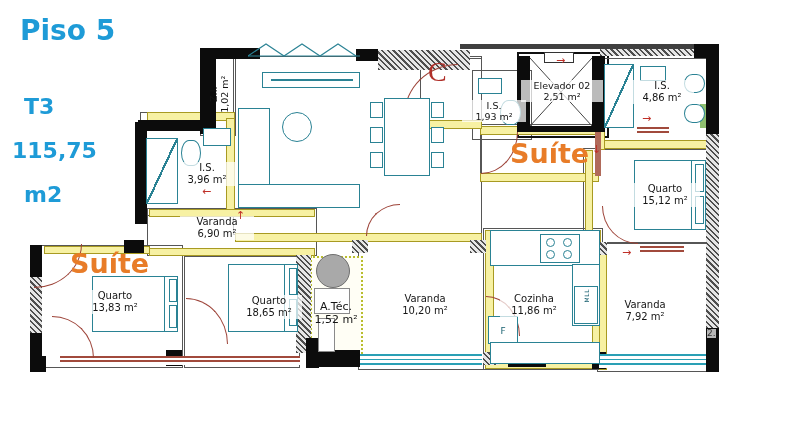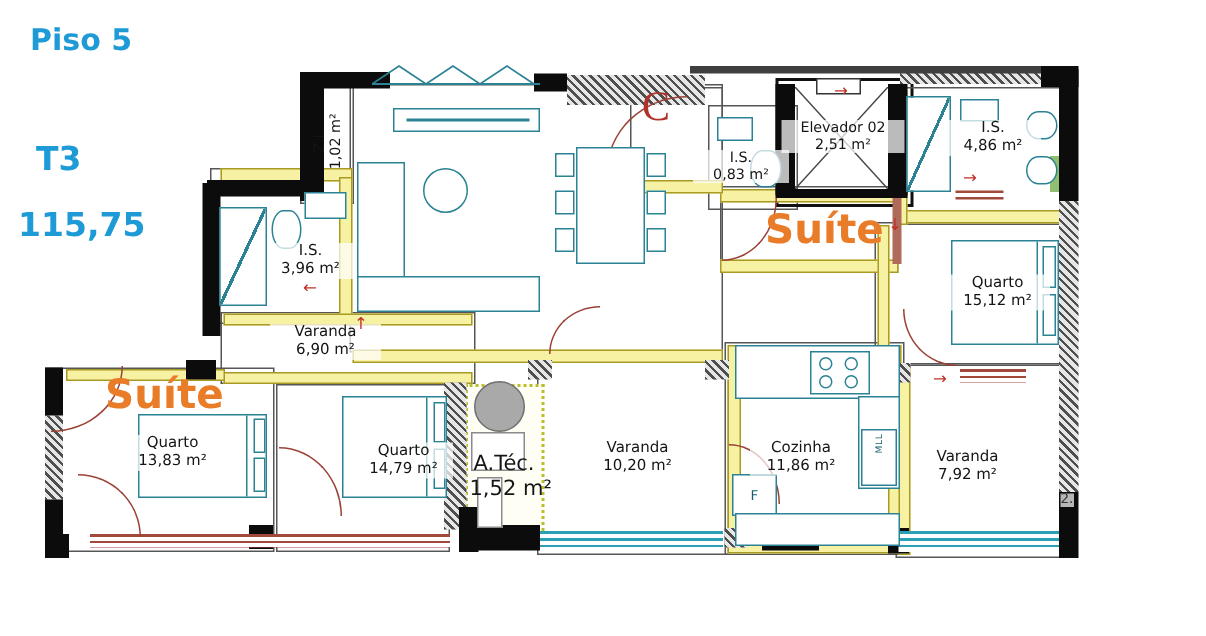--- a/index.html
+++ b/index.html
@@ -1,21 +1,21 @@
 <!DOCTYPE html>
 <html><head>
 <meta charset="utf-8">
 <style>
   html,body{margin:0;padding:0;background:#fff;}
   #screen{position:relative;width:804px;height:424px;background:#ffffff;overflow:hidden;
           font-family:"DejaVu Sans",sans-serif;}
   .abs{position:absolute;}
   
   .blue{color:#1e9bd7;font-weight:bold;font-family:"DejaVu Sans",sans-serif;letter-spacing:0px;}
-  .t1{font-size:20px;}
+  .t1{font-size:28px;}
   .t2{font-size:22px;}
   
   .room{position:absolute;border:1.4px solid #565656;background:transparent;}
   .room-dotted{position:absolute;border:2px dotted #b9bd2e;background:#fffef5;}
   .wb{position:absolute;background:#0c0c0c;}
   .wh{position:absolute;background:#e6e6e6;background-image:repeating-linear-gradient(45deg,#4e4e4e 0,#4e4e4e 1.5px,transparent 1.5px,transparent 4px);}
   .wy{position:absolute;background:#f7f1a3;border:1px solid #a89а22;border:1px solid #a89a22;}
   .wline{position:absolute;background:#3f3f3f;}
   .wdoor{position:absolute;background:#fff;border:1px solid #333;}
   
@@ -49,20 +49,21 @@
   .vtext{writing-mode:vertical-rl;transform:rotate(180deg);font-size:6px;color:#155e6e;letter-spacing:0.5px;}
 </style>
 </head>
 <body>
 
 <div id="screen">
 
   <div class="abs blue t1" style="left:20px;top:14px;">Piso 5</div>
   <div class="abs blue t2" style="left:24px;top:94px;">T3</div>
   <div class="abs blue t2" style="left:12px;top:138px;">115,75</div>
+  <div class="abs blue t2" style="left:24px;top:182px;">m2</div>
 
   <div class="room" style="left:233px;top:56px;width:247px;height:177px;"></div>
   <div class="room" style="left:200px;top:48px;width:34px;height:86px;"></div>
   <div class="room" style="left:140px;top:112px;width:92px;height:102px;"></div>
   <div class="room" style="left:147px;top:208px;width:168px;height:46px;"></div>
   <div class="room" style="left:420px;top:58px;width:60px;height:66px;"></div>
   <div class="room" style="left:472px;top:70px;width:58px;height:68px;"></div>
   <div class="room" style="left:517px;top:52px;width:88px;height:82px;border-width:2px;border-color:#111;"></div>
   <div class="room" style="left:597px;top:58px;width:110px;height:90px;"></div>
   <div class="room" style="left:480px;top:124px;width:117px;height:56px;"></div>
@@ -211,21 +212,21 @@
   <div class="whitebox" style="left:314px;top:288px;width:36px;height:26px;"></div>
   <div class="whitebox" style="left:318px;top:318px;width:17px;height:34px;"></div>
   <div class="ft" style="left:202px;top:130px;width:0px;height:0px;border:none;"></div>
 
   <div class="rl" style="left:187px;top:83px;width:62px;transform:rotate(-90deg);background:transparent;font-size:9.5px;">
     <div>Z.I.</div>
       <div class="a">1,02 m²</div>
   </div>
   <div class="rl" style="left:462px;top:100px;width:62px;font-size:9.5px;">
     <div>I.S.</div>
-      <div class="a">0,83 m²</div>
+      <div class="a">1,93 m²</div>
   </div>
   <div class="rl" style="left:521px;top:80px;width:80px;font-size:9.5px;">
     <div>Elevador 02</div>
       <div class="a">2,51 m²</div>
   </div>
   <div class="rl" style="left:630px;top:80px;width:62px;">
     <div>I.S.</div>
       <div class="a">4,86 m²</div>
   </div>
   <div class="rl" style="left:630px;top:183px;width:68px;">
@@ -239,23 +240,23 @@
   <div class="rl" style="left:180px;top:216px;width:72px;">
     <div>Varanda</div>
       <div class="a">6,90 m²</div>
   </div>
   <div class="rl" style="left:78px;top:290px;width:72px;">
     <div>Quarto</div>
       <div class="a">13,83 m²</div>
   </div>
   <div class="rl" style="left:236px;top:295px;width:64px;">
     <div>Quarto</div>
-      <div class="a">14,79 m²</div>
-  </div>
-  <div class="rl" style="left:312px;top:301px;width:46px;font-size:14px;background:transparent;">
+      <div class="a">18,65 m²</div>
+  </div>
+  <div class="rl" style="left:312px;top:301px;width:46px;font-size:11px;background:transparent;">
     <div>A.Téc.</div>
       <div class="a">1,52 m²</div>
   </div>
   <div class="rl" style="left:388px;top:293px;width:72px;">
     <div>Varanda</div>
       <div class="a">10,20 m²</div>
   </div>
   <div class="rl" style="left:500px;top:293px;width:66px;">
     <div>Cozinha</div>
       <div class="a">11,86 m²</div>

